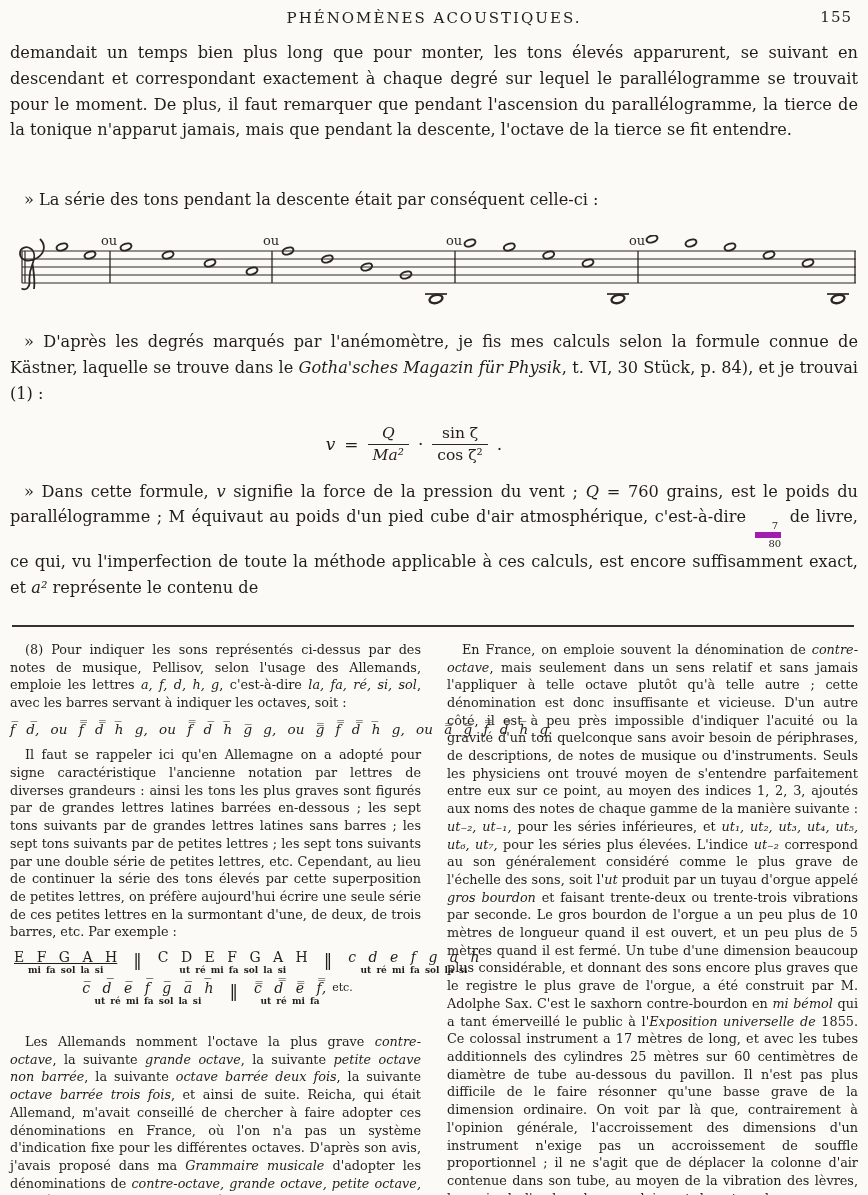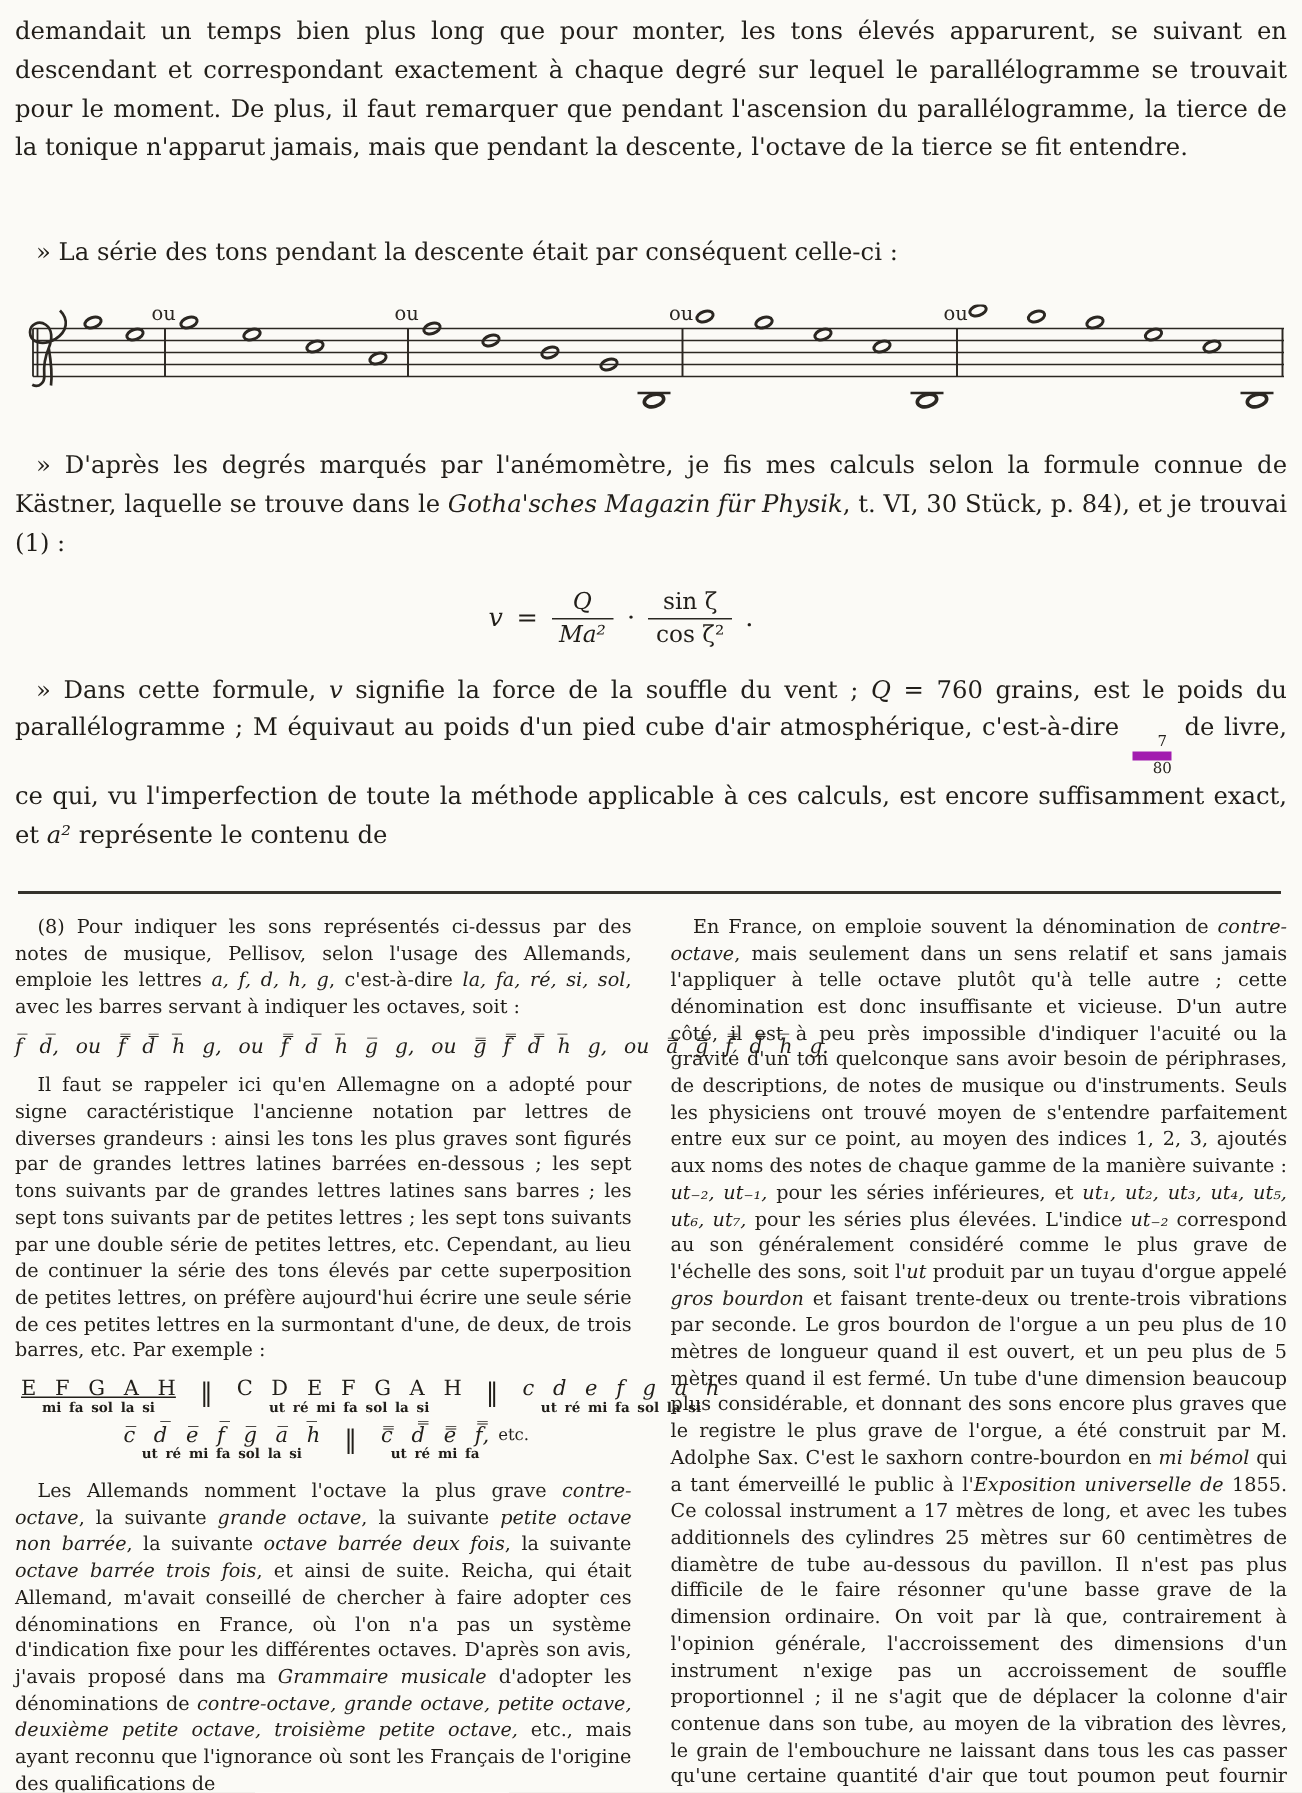--- a/index.html
+++ b/index.html
@@ -29,33 +29,37 @@
   .ifrac{display:inline-flex;flex-direction:column;align-items:center;font-size:10px;line-height:1.12;vertical-align:-7px;margin:0 2px;}
   .ifrac .ifd{border-top:6px solid #a21caf;padding-top:0.5px;}
   .fn-rule{border-top:2px solid #35322c;margin:24px 4px 14px 2px;}
   .fn{font-size:12.8px;line-height:17.7px;}
   .fn-cols{display:flex;gap:26px;}
   .col{width:411px;}
   .fnp{margin:0;text-align:justify;text-indent:15px;}
   .fnp.noind{text-indent:0;}
   .letterline{font-size:13.5px;margin:9px 0 8px 0;word-spacing:7px;text-align:left;white-space:nowrap;}
   .lt-table{display:flex;justify-content:flex-start;align-items:flex-start;gap:16px;margin:8px 0 2px 4px;}
-  .lt-table.centered{justify-content:center;margin-top:4px;margin-bottom:10px;}
+  .lt-table.centered{justify-content:center;margin-top:4px;margin-bottom:26px;}
   .lt-group{text-align:center;}
   .lt-letters{font-size:14px;word-spacing:8px;line-height:16px;white-space:nowrap;}
   .lt-letters.u{text-decoration:underline;}
   .lt-syll{font-size:9px;word-spacing:2px;line-height:11px;font-style:normal;white-space:nowrap;font-weight:bold;}
   .lt-sep{font-size:17px;padding-top:3px;}
   .lt-etc{font-size:11px;line-height:16px;font-style:normal;align-self:flex-start;margin-left:-10px;}
 </style>
 </head>
 <body>
 
 <div class="page">
 
+  <div class="header">
+    <div class="title">PHÉNOMÈNES ACOUSTIQUES.</div>
+    <div class="pagenum">155</div>
+  </div>
 
   <p class="bt">demandait un temps bien plus long que pour monter, les tons élevés apparurent, se suivant en descendant et correspondant exactement à chaque degré sur lequel le parallélogramme se trouvait pour le moment. De plus, il faut remarquer que pendant l'ascension du parallélogramme, la tierce de la tonique n'apparut jamais, mais que pendant la descente, l'octave de la tierce se fit entendre.</p>
 
   <p class="bt quote p2">» La série des tons pendant la descente était par conséquent celle-ci :</p>
 
   <figure class="staff-fig">
     <svg id="staff-svg" width="848" height="80" viewBox="0 0 848 80">
         <line x1="12" y1="16" x2="846" y2="16" stroke="#2b2722" stroke-width="1.1"></line>
         <line x1="12" y1="24" x2="846" y2="24" stroke="#2b2722" stroke-width="1.1"></line>
         <line x1="12" y1="32" x2="846" y2="32" stroke="#2b2722" stroke-width="1.1"></line>
@@ -111,21 +115,21 @@
       <span class="den it">Ma²</span>
     </span>
     <span>·</span>
     <span class="frac">
       <span class="num">sin ζ</span>
       <span class="den">cos ζ²</span>
     </span>
     <span>.</span>
   </div>
 
-  <p class="bt quote p4"><span><span>» Dans cette formule, </span><span class="it">v</span><span> signifie la force de la souffle du vent ; </span><span class="it">Q</span><span> = 760 grains, est le poids du parallélogramme ; M équivaut au poids d'un pied cube d'air atmosphérique, c'est-à-dire </span></span><span class="ifrac">
+  <p class="bt quote p4"><span><span>» Dans cette formule, </span><span class="it">v</span><span> signifie la force de la pression du vent ; </span><span class="it">Q</span><span> = 760 grains, est le poids du parallélogramme ; M équivaut au poids d'un pied cube d'air atmosphérique, c'est-à-dire </span></span><span class="ifrac">
         <span class="ifn">7</span>
         <span class="ifd">80</span>
       </span><span><span> de livre, ce qui, vu l'imperfection de toute la méthode applicable à ces calculs, est encore suffisamment exact, et </span><span class="it">a²</span><span> représente le contenu de</span></span></p>
 
   <div class="fn-rule"></div>
 
   <div class="fn fn-cols">
 
     <div class="col">
       <p class="fnp"><span>(8) Pour indiquer les sons représentés ci-dessus par des notes de musique, Pellisov, selon l'usage des Allemands, emploie les lettres </span><span class="it">a, f, d, h, g</span><span>, c'est-à-dire </span><span class="it">la, fa, ré, si, sol</span><span>, avec les barres servant à indiquer les octaves, soit :</span></p>

